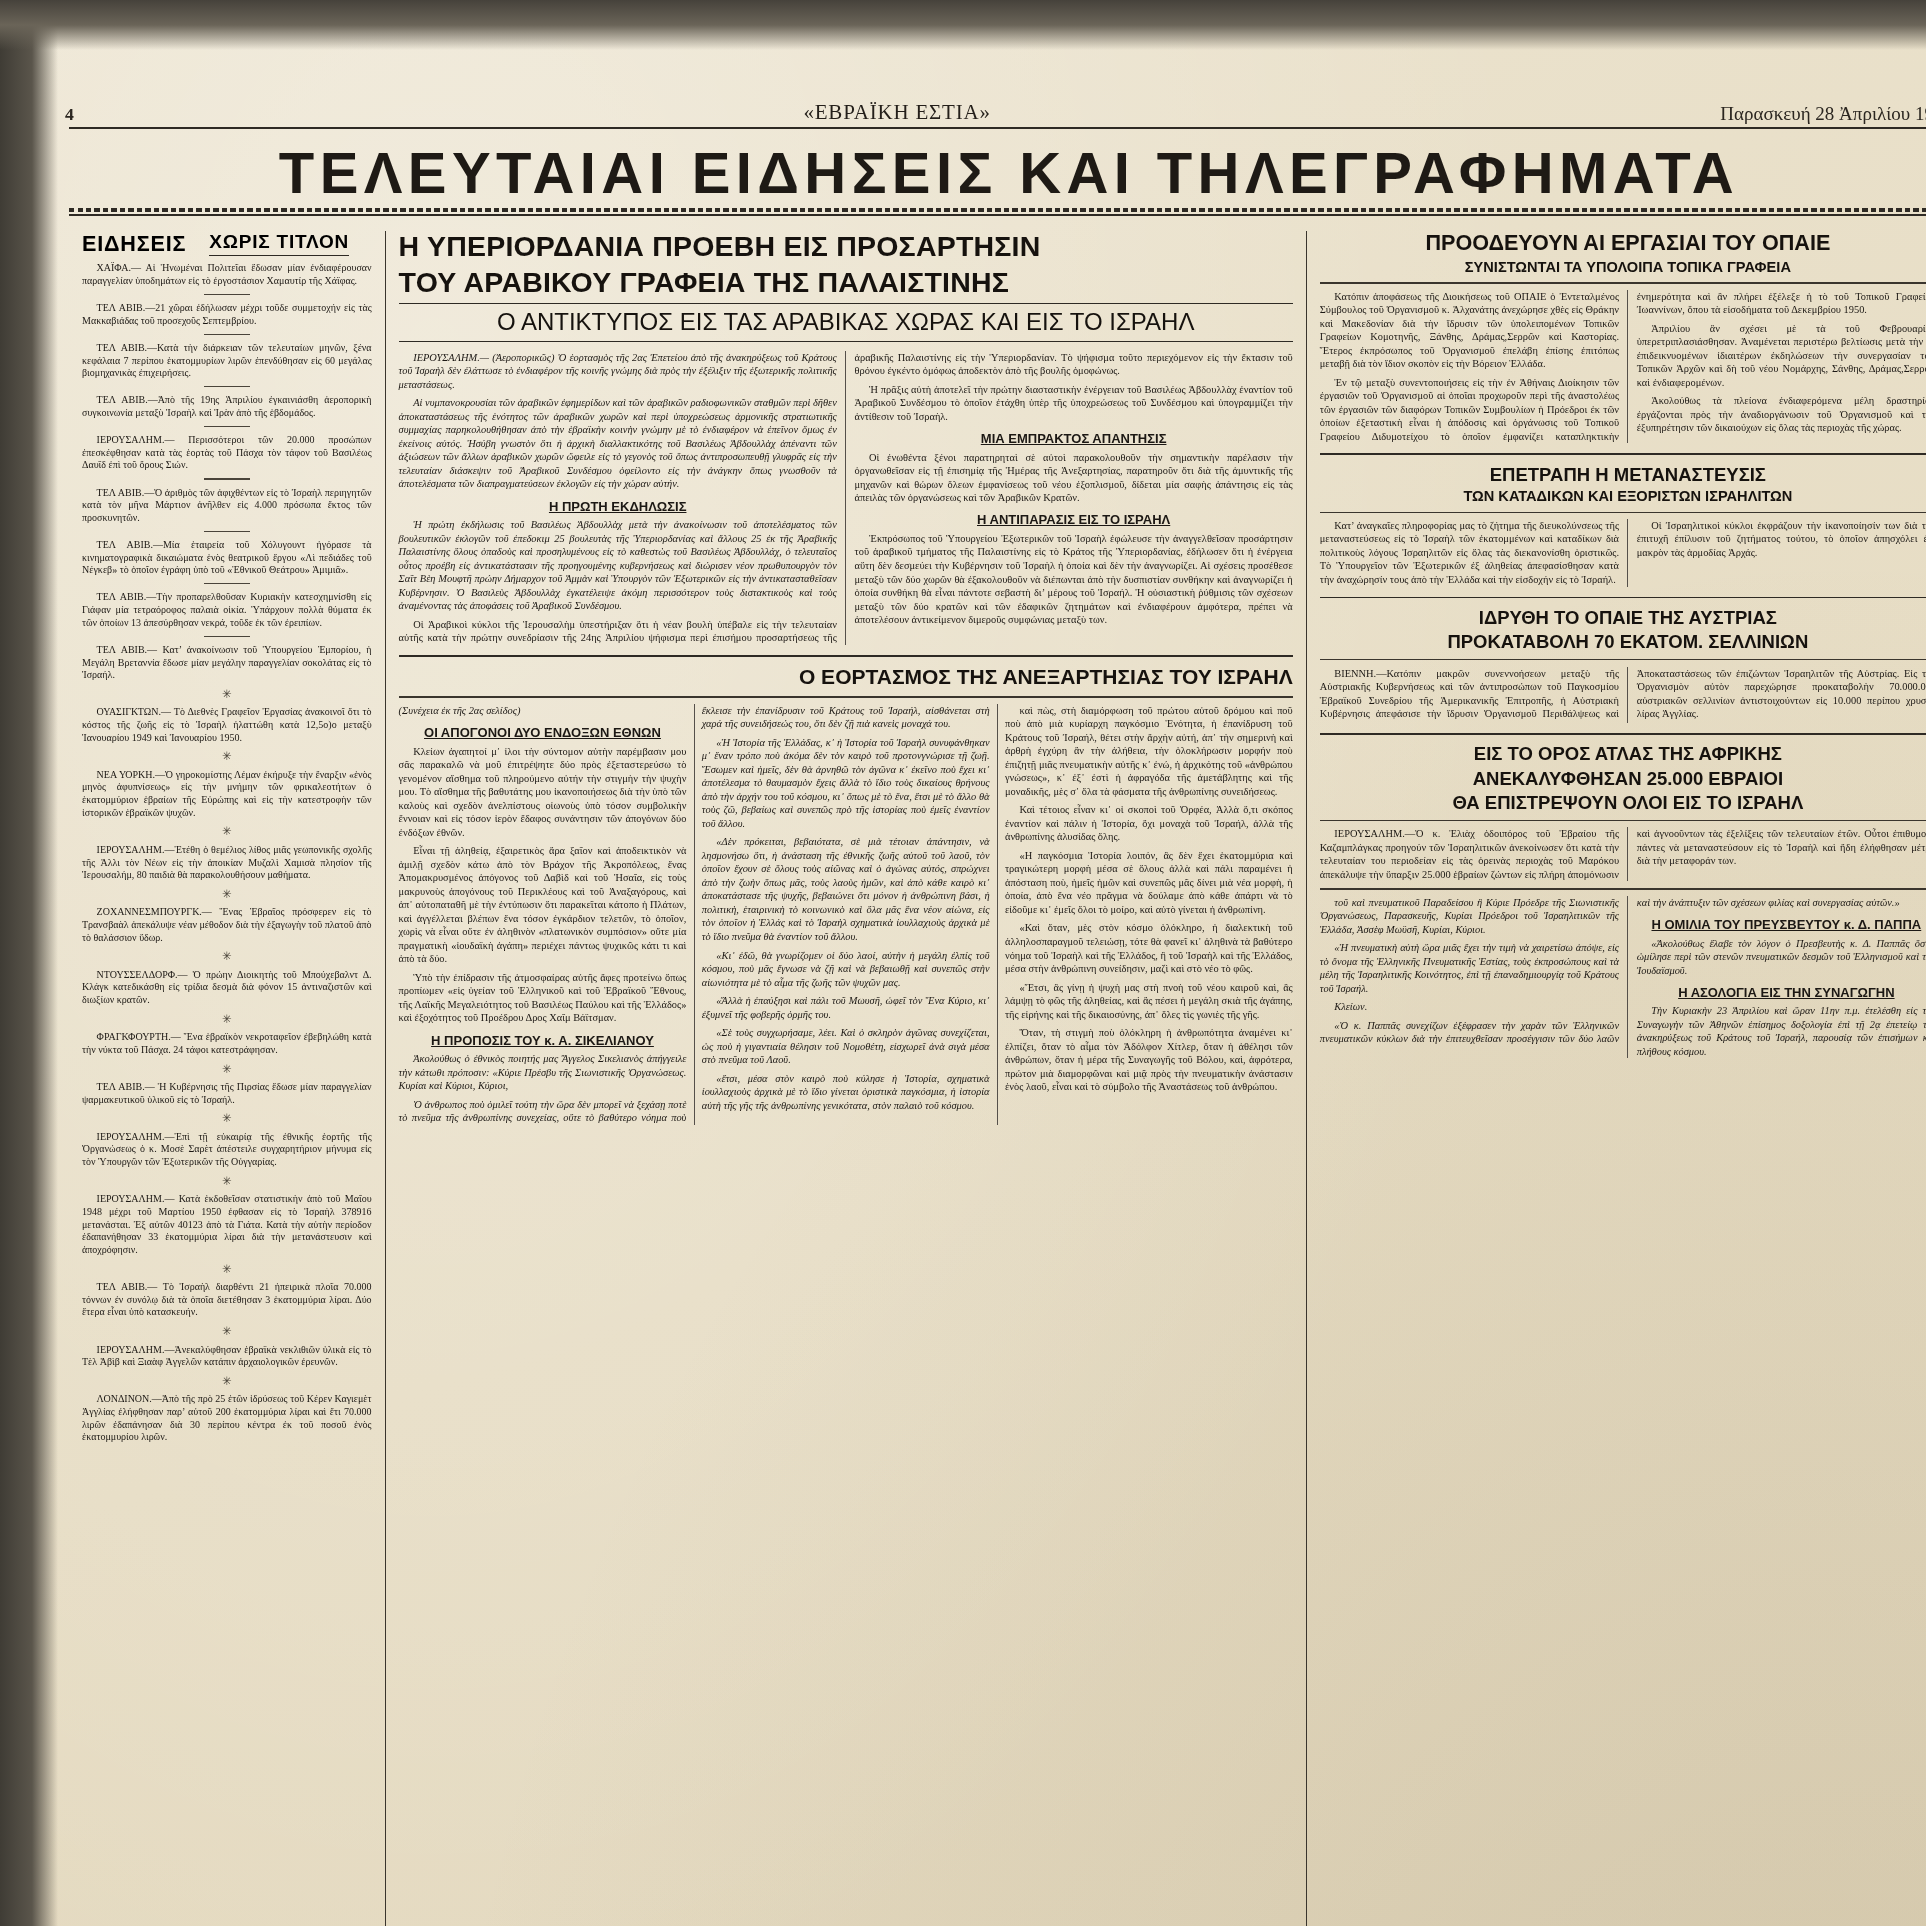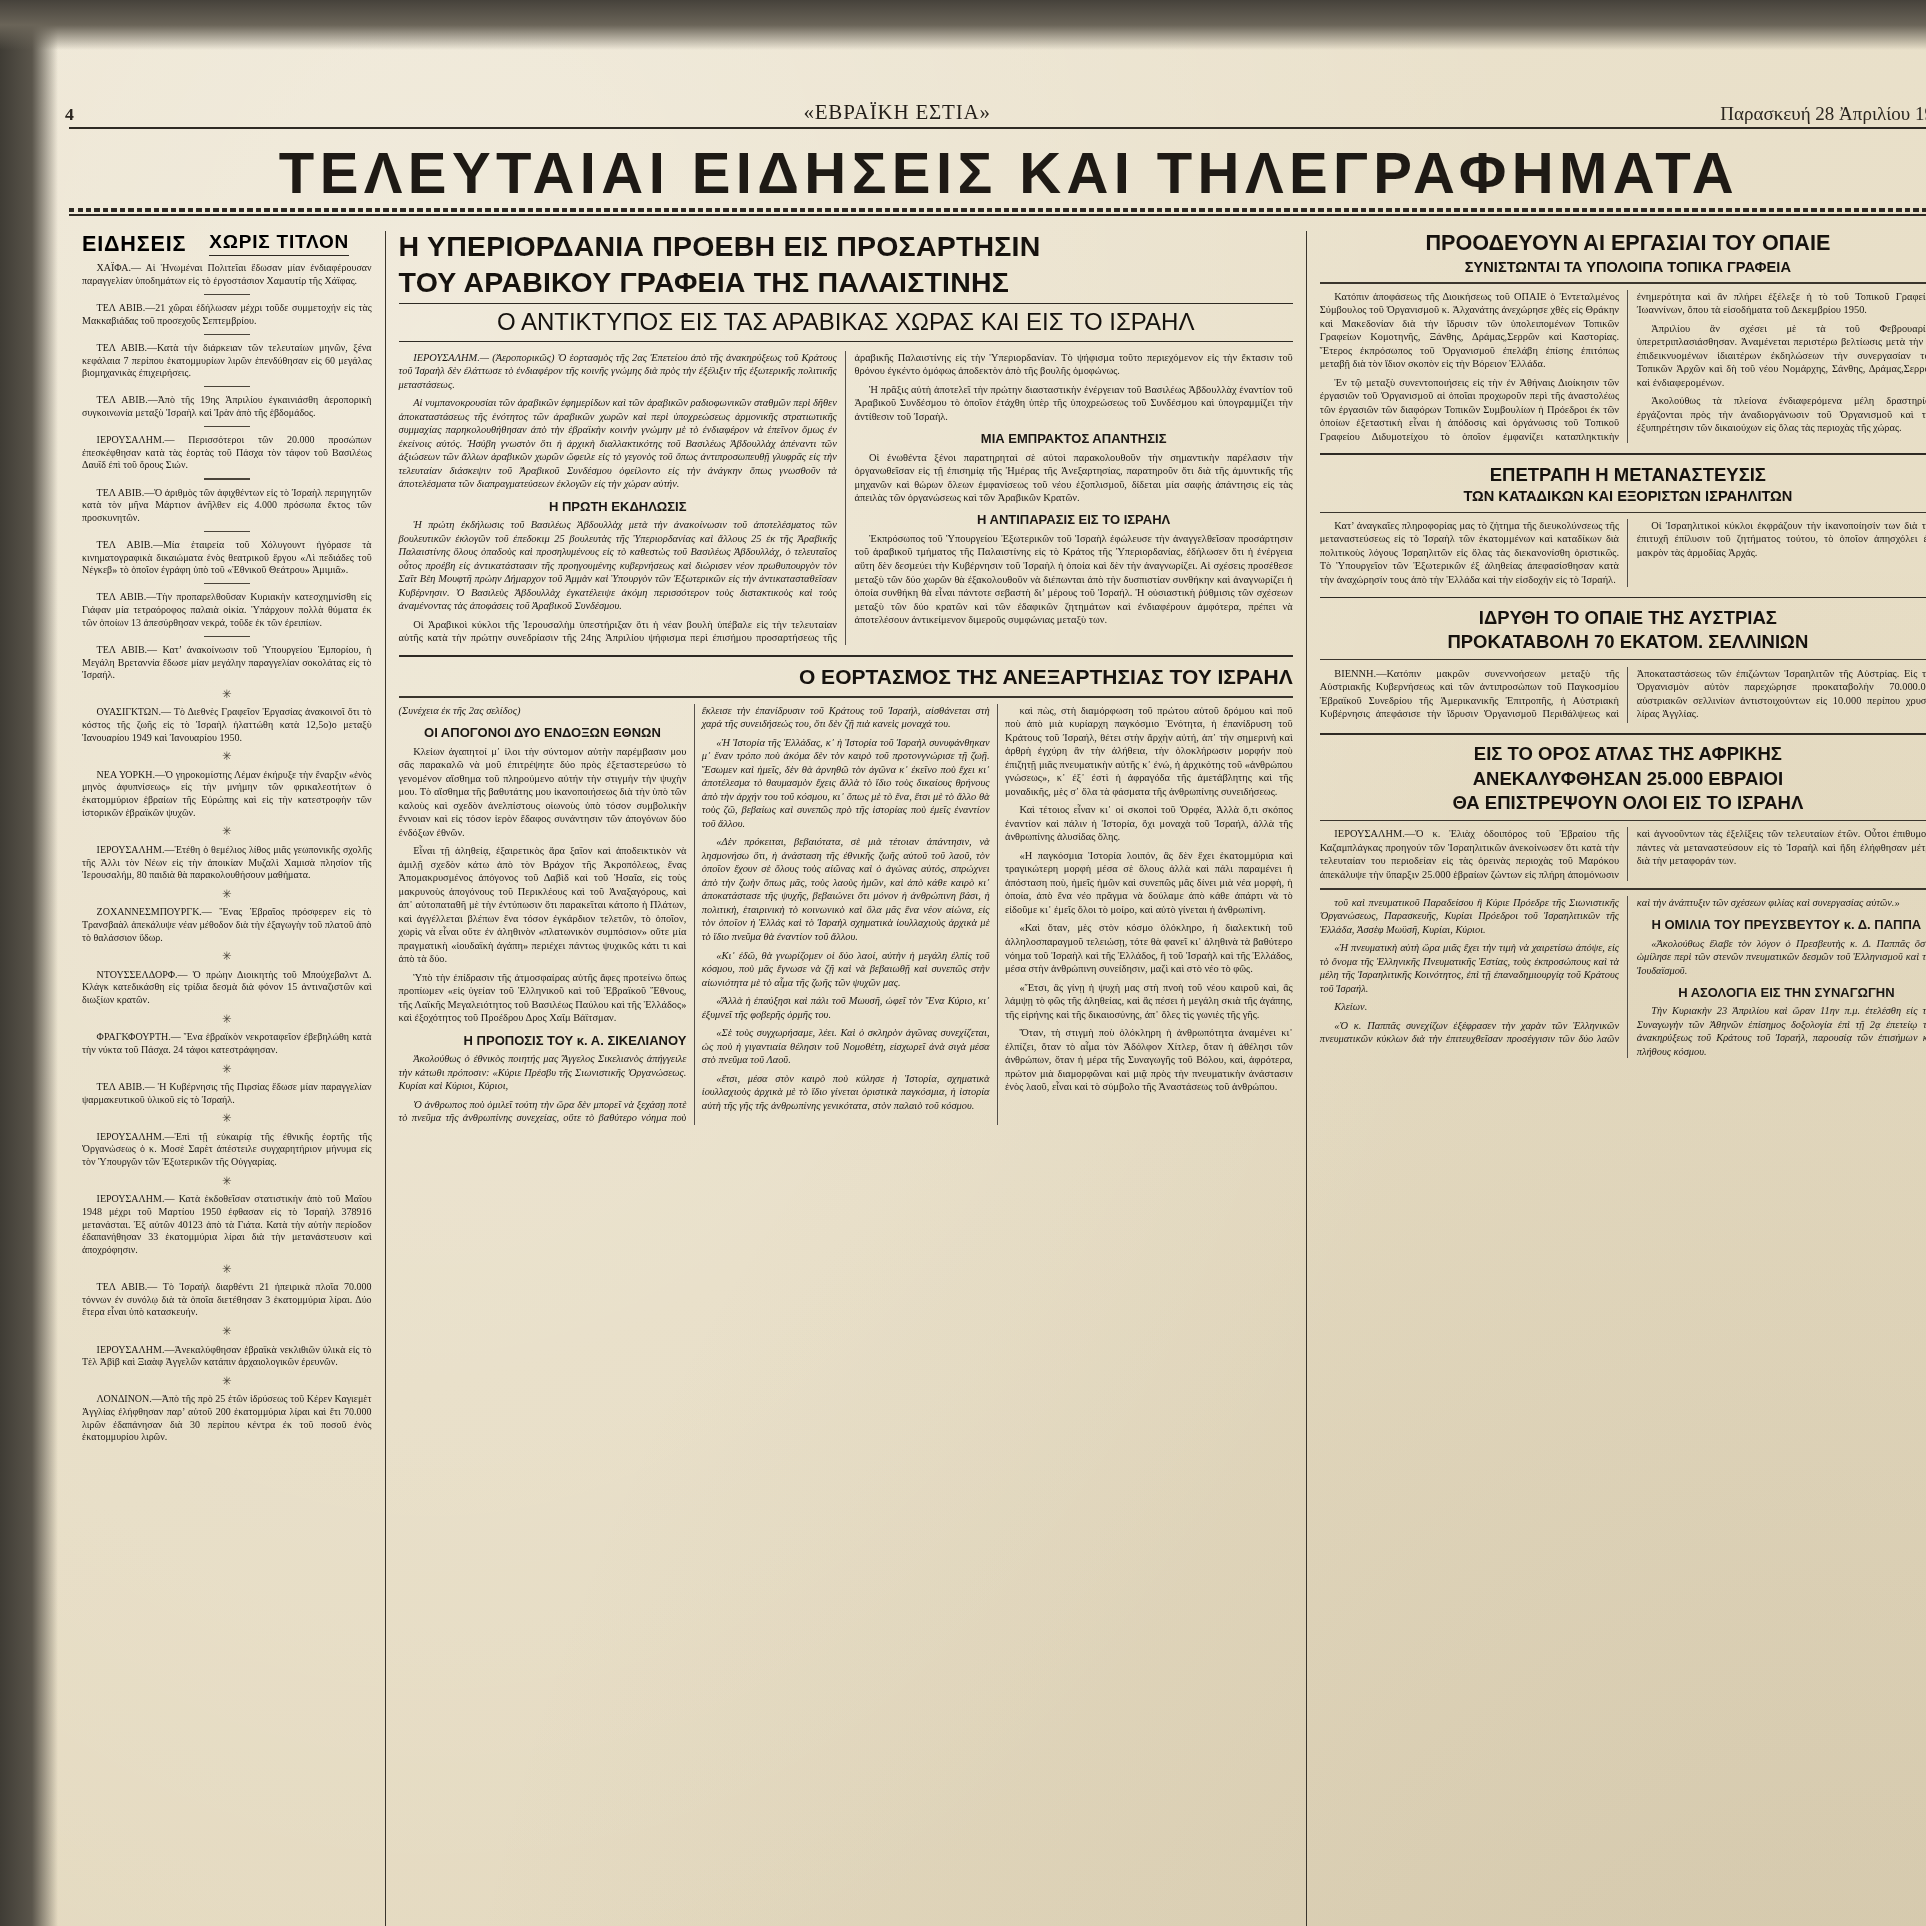--- a/index.html
+++ b/index.html
@@ -63,23 +63,23 @@
     font-family:"Liberation Sans",sans-serif;font-weight:bold;color:#16120e;
     font-size:21px;line-height:1.15;text-align:right;margin:3.9px 0 5.4px 0;
   }
   .hl-band{border-top:1.5px solid #2e2a24;border-bottom:1.5px solid #2e2a24;padding:5.4px 0;margin:2.3px 0 8.5px 0;}
   .hl-mid{
     font-family:"Liberation Sans",sans-serif;font-weight:normal;color:#16120e;
     font-size:24px;line-height:1.12;text-align:center;margin:0;
   }
   .subhead{
     font-family:"Liberation Sans",sans-serif;font-weight:bold;font-size:13px;
-    text-align:center;margin:7.7px 0 4.6px 0;color:#1c1814;
-  }
-  .subhead.left{text-align:right;}
+    text-align:center;margin:7.7px 0 4.6px 0;color:#1c1814;text-decoration:underline;
+  }
+  .subhead.left{text-align:center;}
   .twocol{column-count:2;column-gap:17.7px;column-rule:0.8px solid #55504a;}
   .threecol{column-count:3;column-gap:15.4px;column-rule:0.8px solid #55504a;}
   .ital{font-style:italic;}
   .hr-thick{height:1.9px;background:#2e2a24;margin:10px 0 8.5px 0;}
   .hr-thin{height:1.2px;background:#3a352d;margin:7px 0 6.2px 0;}
 
   .box-title{
     font-family:"Liberation Sans",sans-serif;font-weight:bold;color:#16120e;
     font-size:18.5px;line-height:1.14;text-align:center;margin:0 0 3.1px 0;
   }

